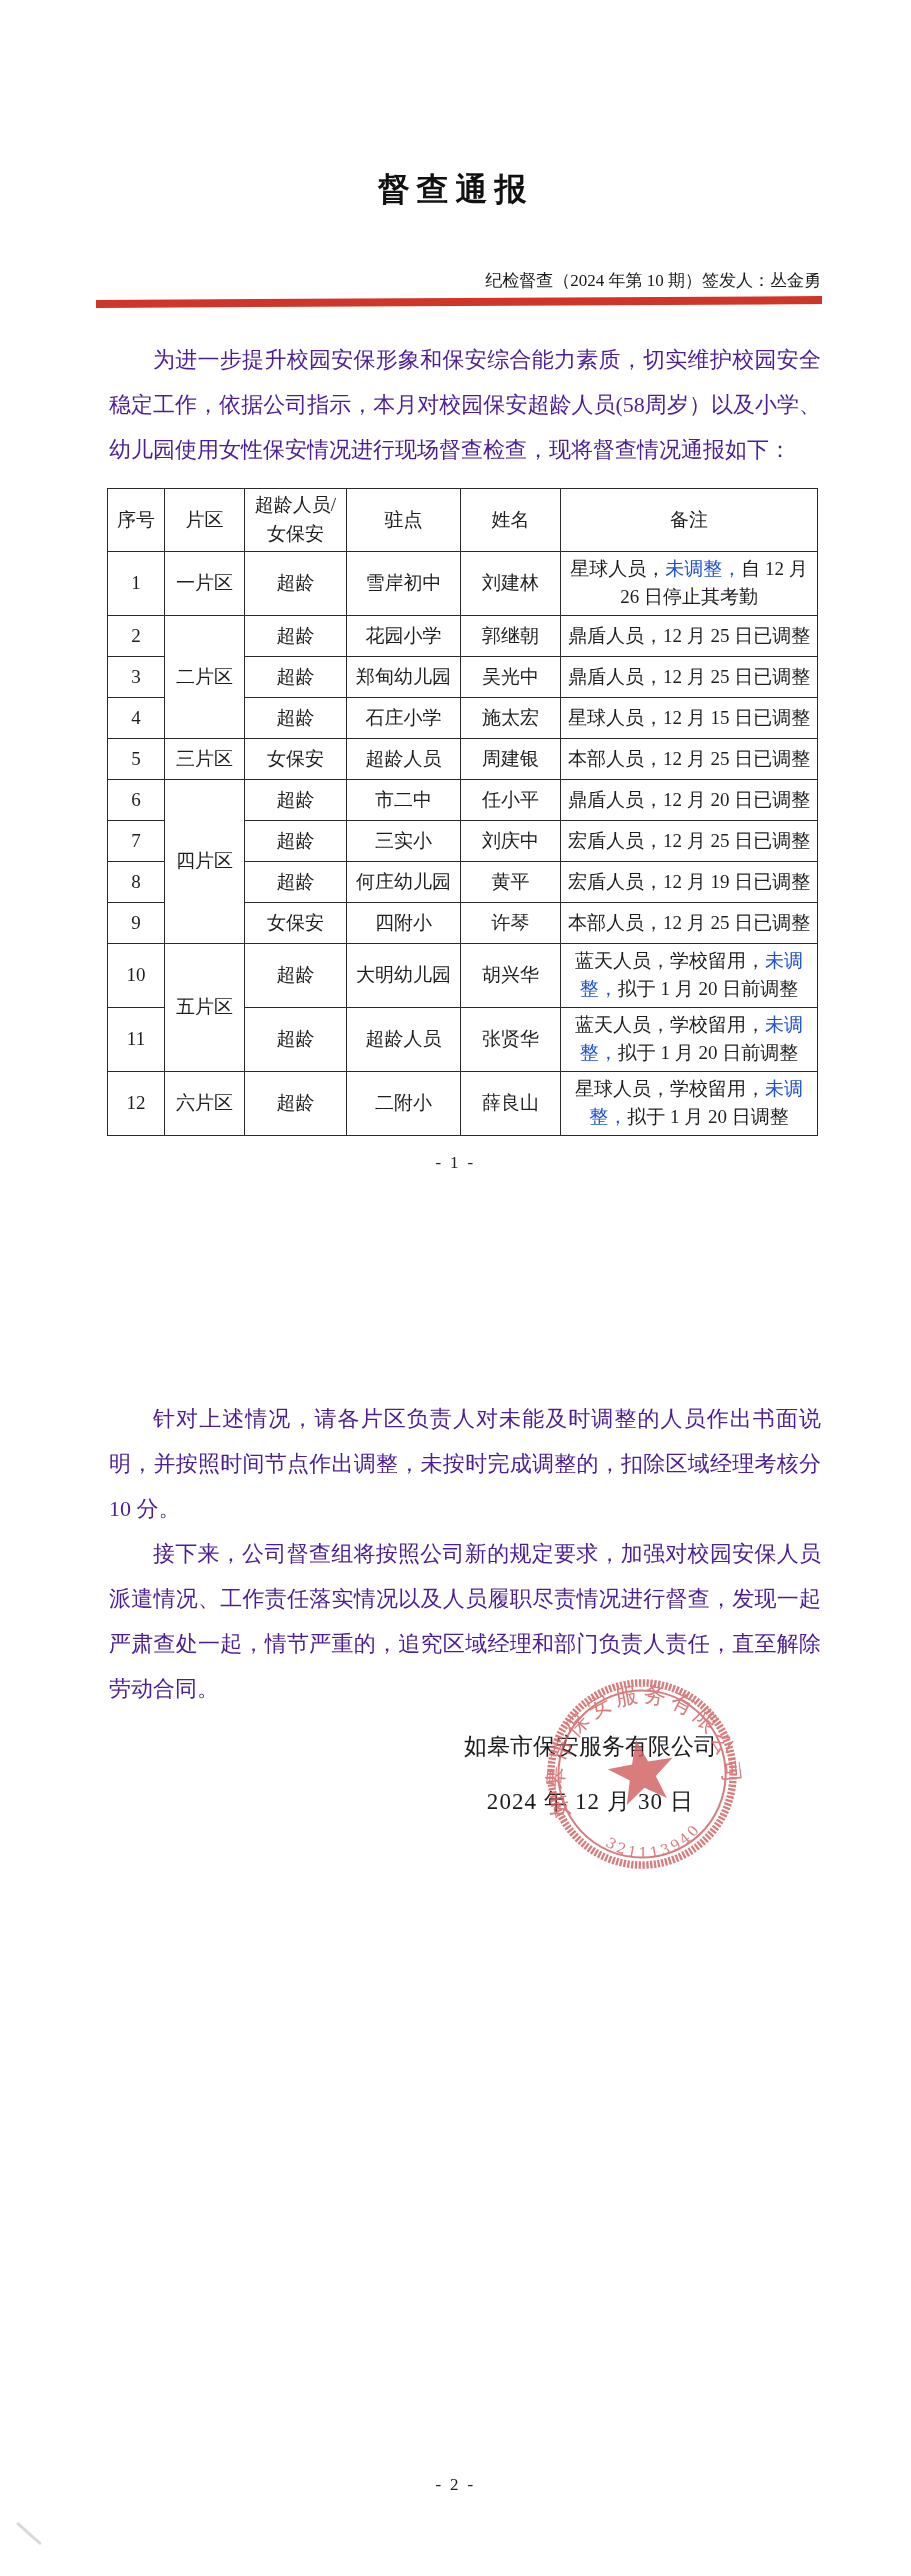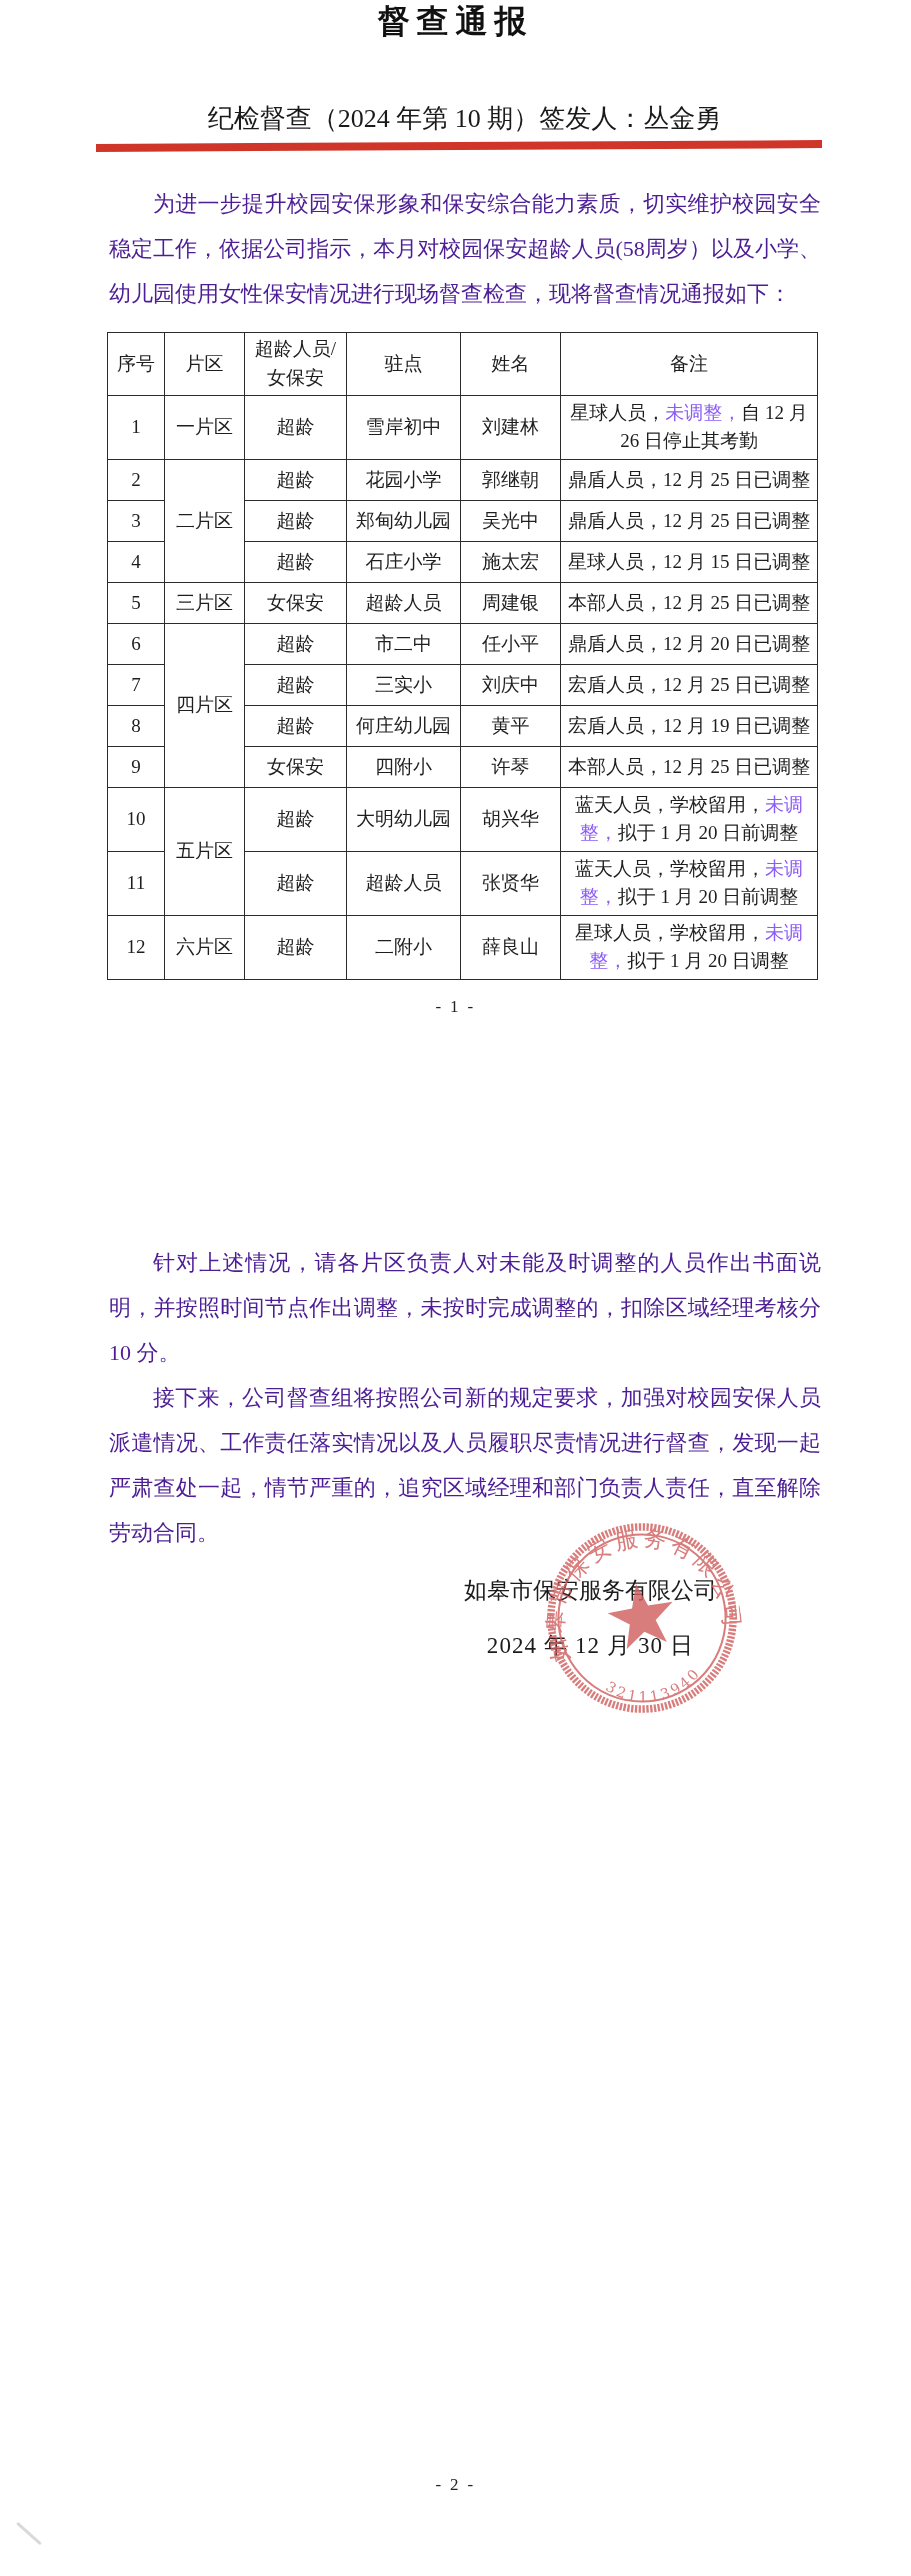--- a/index.html
+++ b/index.html
@@ -3,27 +3,27 @@
 <meta charset="utf-8">
 <style>
   * { margin:0; padding:0; box-sizing:border-box; }
   html,body { background:#ffffff; }
   body {
     width:911px; height:2576px; position:relative;
     font-family:"Liberation Serif","DejaVu Serif",serif;
     color:#1f1f1f;
   }
   .doc-title {
-    text-align:center;
+    padding-top:168px; text-align:center;
     font-family:"DejaVu Sans","Liberation Sans",sans-serif;
     font-weight:700; font-size:32px; letter-spacing:6.9px; color:#111;
   }
   .issue-row {
-    display:flex; justify-content:center; align-items:flex-end;
-    margin:57px 90px 0 108px; font-size:26px; color:#1a1a1a;
+    display:flex; justify-content:flex-end; align-items:flex-end;
+    margin:57px 90px 0 108px; font-size:17px; color:#1a1a1a;
   }
   .red-rule {
     margin:5.7px 0 0 96px; width:726px; height:7.5px;
     background:#cf3529; transform:rotate(-0.3deg);
   }
   .para {
     margin:0 90px 0 109px; font-size:22px; line-height:45px;
     text-indent:2em; text-align:justify; color:#4c1d95;
   }
   .intro { margin-top:32px; }
@@ -36,21 +36,21 @@
   table.notice col.c1{width:57px} table.notice col.c2{width:80px}
   table.notice col.c3{width:102px} table.notice col.c4{width:114px}
   table.notice col.c5{width:100px} table.notice col.c6{width:257px}
   table.notice th, table.notice td {
     border:1.1px solid #2b2b2b; text-align:center; vertical-align:middle;
     padding:2.3px 4.6px; font-weight:400; line-height:1.5;
   }
   table.notice thead tr { height:57px; }
   table.notice tbody tr { height:41px; }
   table.notice tbody tr.tall { height:64px; }
-  .red { color:#8b5cf6; }
+  .red { color:#1d4ed8; }
   .page-footer {
     margin-top:17px; text-align:center; font-size:17px;
     letter-spacing:2.3px; color:#222;
   }
   .page2-footer { position:absolute; top:2458px; left:0; width:100%; }
   .signature-wrap { position:relative; margin-top:20.7px; height:241px; }
   .signature {
     width:max-content; margin-left:auto; margin-right:194px;
     text-align:center; font-size:23px; color:#1b1b1b;
   }

